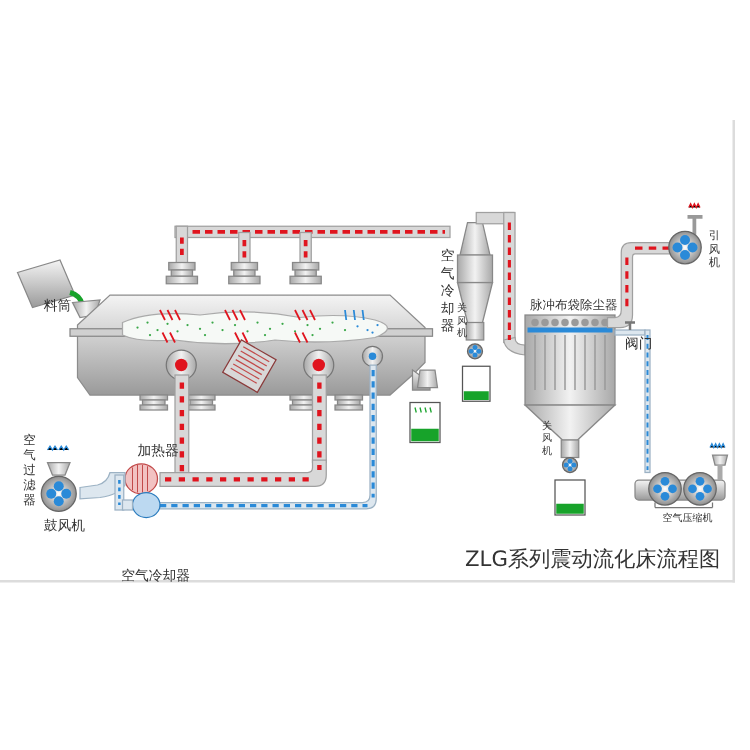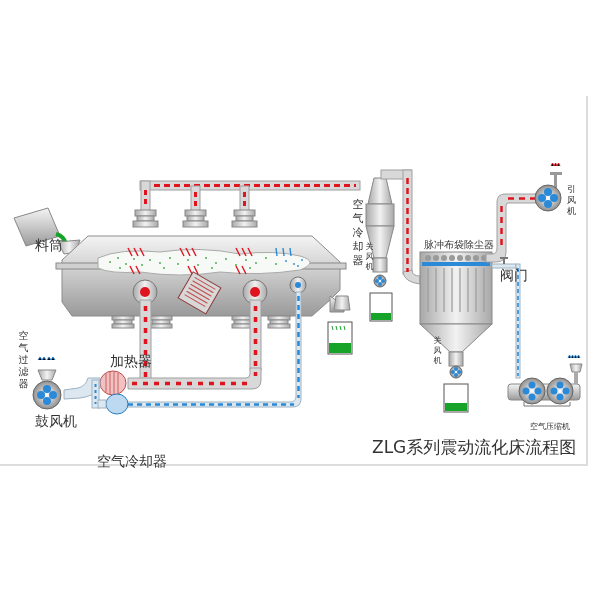--- a/index.html
+++ b/index.html
@@ -1,21 +1,21 @@
 <!DOCTYPE html>
 <html><head>
 <meta charset="utf-8">
 <style>
   html, body { margin: 0; padding: 0; background: #ffffff; }
   body { width: 600px; height: 600px; position: relative; overflow: hidden;
          font-family: "DejaVu Sans", sans-serif; }
   #frame { position: absolute; left: 0; top: 96px; width: 586px; height: 368px;
            border-right: 2px solid #dcdcdc; border-bottom: 2px solid #dcdcdc; background: #fff; }
   svg { position: absolute; left: 0; top: 0; }
-  .lbl { position: absolute; font-size: 14px; color: #333; line-height: 10px; white-space: nowrap; }
+  .lbl { position: absolute; font-size: 11px; color: #333; line-height: 10px; white-space: nowrap; }
   .vlbl { position: absolute; font-size: 10px; color: #333; width: 11px; line-height: 12px;
           word-break: break-all; text-align: center; }
   .vlbl.big { font-size: 11px; width: 12px; line-height: 14px; }
   .title { position: absolute; left: 372px; top: 436px; font-size: 17px; color: #333; white-space: nowrap; }
 </style>
 </head>
 <body>
 
 <div id="frame"></div>
 
@@ -327,25 +327,25 @@
     <g stroke="#2a8ad8" stroke-width="1">
         <path d="M568,358 l1.5,-3 l1.5,3 l1.5,-3 l1.5,3 l1.5,-3 l1.5,3 l1.5,-3 l1.5,3"></path>
       </g>
     <line x1="524" y1="406" x2="570" y2="406" stroke="#777"></line>
     <line x1="524" y1="402" x2="524" y2="406" stroke="#777"></line>
     <line x1="570" y1="402" x2="570" y2="406" stroke="#777"></line>
   </g>
 </svg>
 
 <div class="lbl" style="left:35px;top:240px;">料筒</div>
-<div class="vlbl" style="left:18px;top:330px;">空气过滤器</div>
+<div class="vlbl" style="left:18px;top:347px;">空气过滤器</div>
 <div class="lbl" style="left:35px;top:416px;">鼓风机</div>
 <div class="lbl" style="left:110px;top:356px;">加热器</div>
 <div class="lbl" style="left:97px;top:412px;margin-top:44px;">空气冷却器</div>
 <div class="vlbl big" style="left:352px;top:198px;">空气冷却器</div>
 <div class="vlbl" style="left:365px;top:242px;font-size:8px;line-height:10px;width:9px;">关风机</div>
 <div class="lbl" style="left:424px;top:240px;font-size:10px;">脉冲布袋除尘器</div>
 <div class="vlbl" style="left:433px;top:336px;font-size:8px;line-height:10px;width:9px;">关风机</div>
 <div class="lbl" style="left:500px;top:270px;">阀门</div>
 <div class="vlbl" style="left:566px;top:184px;font-size:9px;line-height:11px;">引风机</div>
-<div class="lbl" style="left:530px;top:422px;font-size:8px;text-align:center;">空气压缩机</div>
+<div class="lbl" style="left:530px;top:410px;font-size:8px;text-align:center;">空气压缩机</div>
 
 <div class="title">ZLG系列震动流化床流程图</div>
 
 </body></html>

